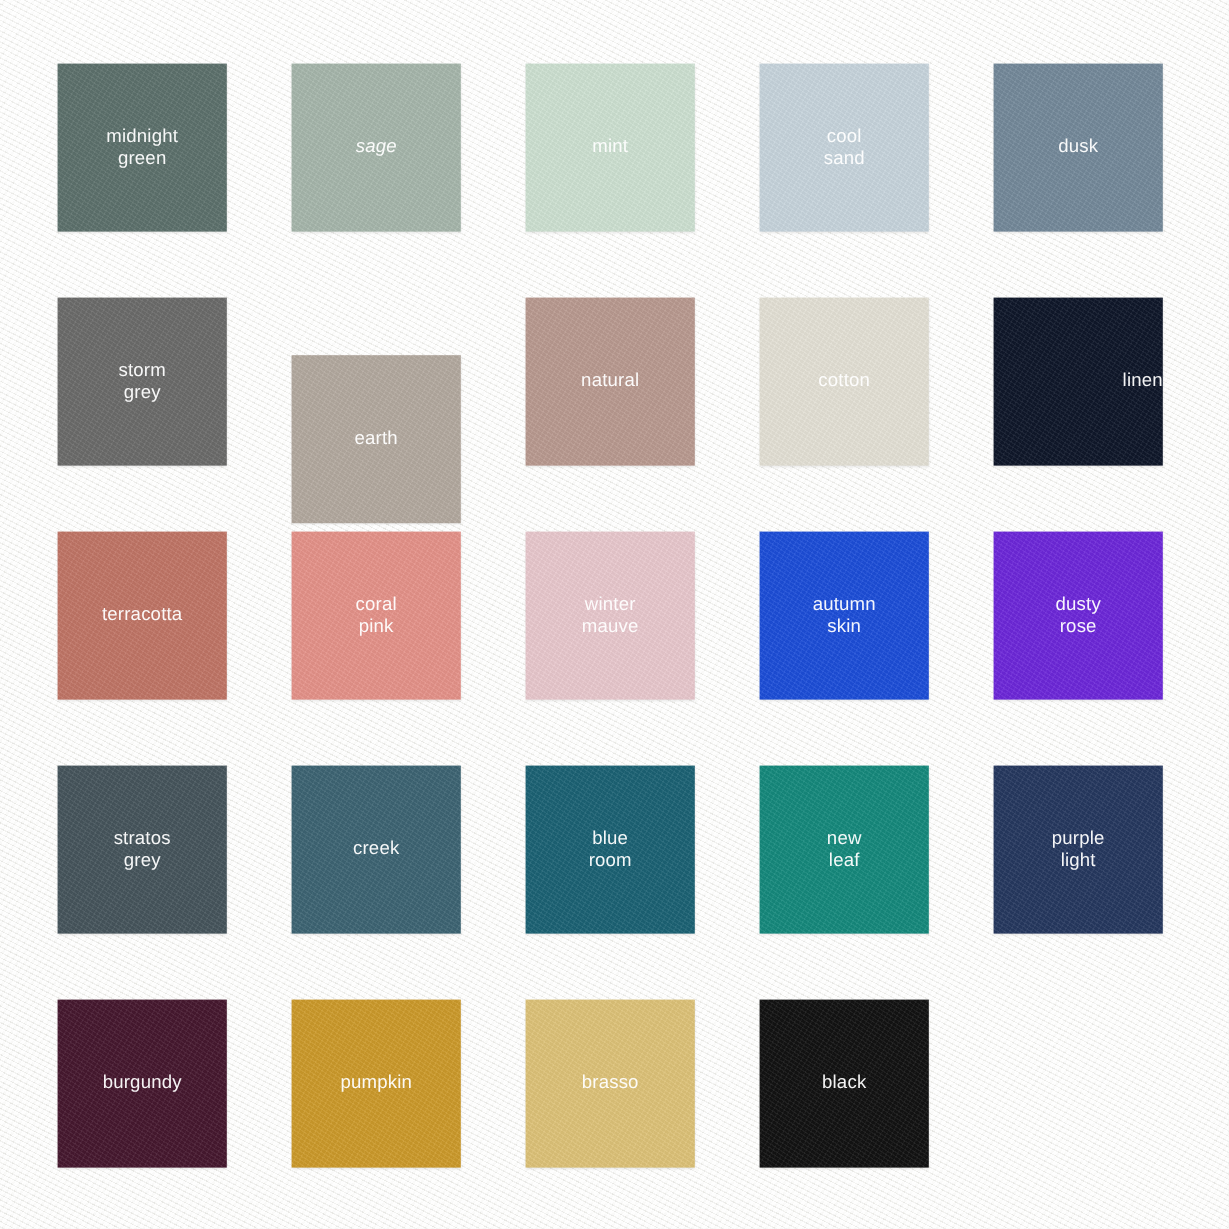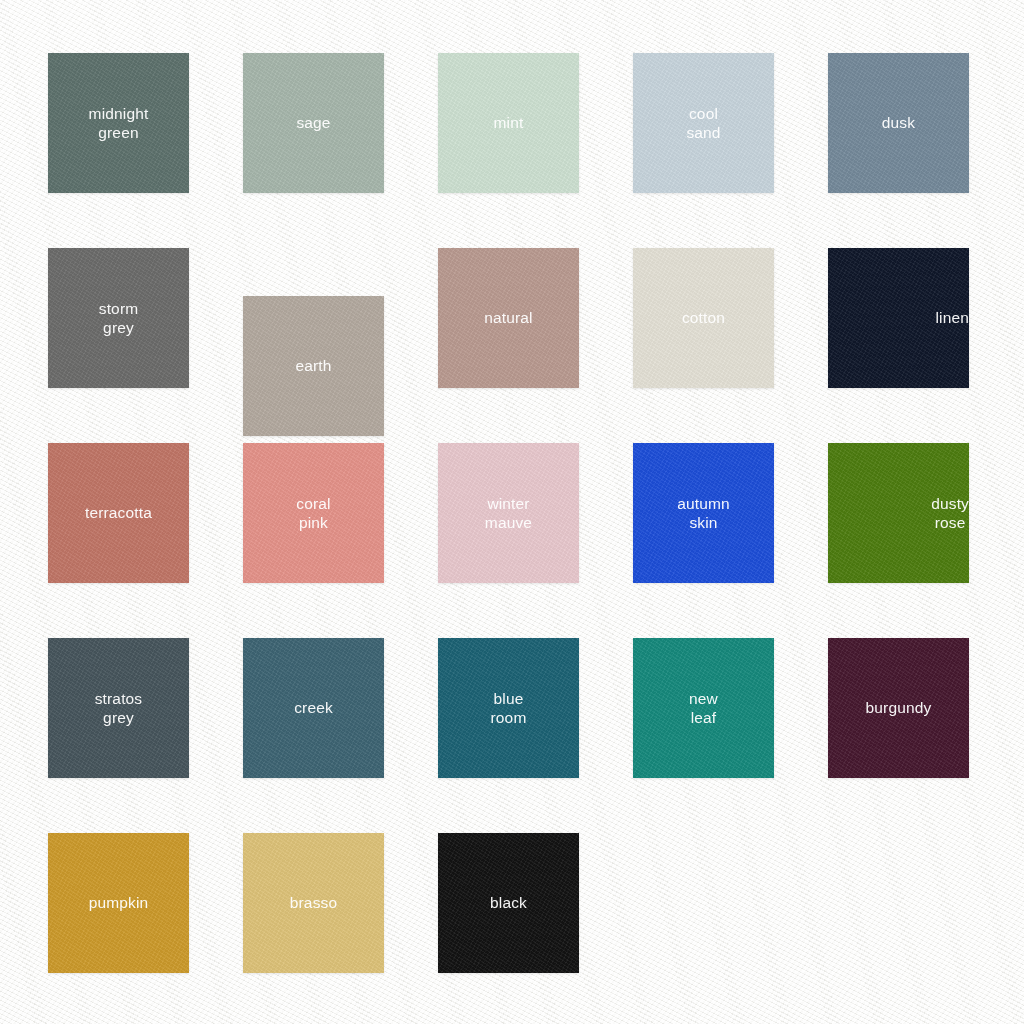--- a/index.html
+++ b/index.html
@@ -83,21 +83,21 @@
 </head>
 <body>
 
 <div id="paper-texture"></div>
 
 <div id="palette-grid">
     <div class="swatch" style="background-color: rgb(93, 113, 108);">
       <span class="swatch-label">midnight
 green</span>
     </div>
-    <div class="swatch" style="background-color: rgb(166, 182, 171);">
+    <div class="swatch" style="background-color: rgb(166, 182, 171); font-style: italic;">
       <span class="swatch-label">sage</span>
     </div>
     <div class="swatch" style="background-color: rgb(205, 224, 209);">
       <span class="swatch-label">mint</span>
     </div>
     <div class="swatch" style="background-color: rgb(199, 212, 220);">
       <span class="swatch-label">cool
 sand</span>
     </div>
     <div class="swatch" style="background-color: rgb(116, 137, 154);">
@@ -127,39 +127,43 @@
 pink</span>
     </div>
     <div class="swatch" style="background-color: rgb(232, 200, 205);">
       <span class="swatch-label">winter
 mauve</span>
     </div>
     <div class="swatch" style="background-color: #1d4ed8;">
       <span class="swatch-label">autumn
 skin</span>
     </div>
-    <div class="swatch" style="background-color: #4d7c0f; justify-content: flex-end;">
+    <div class="swatch" style="background-color: #6d28d9;">
       <span class="swatch-label">dusty
 rose</span>
     </div>
     <div class="swatch" style="background-color: rgb(70, 85, 92);">
       <span class="swatch-label">stratos
 grey</span>
     </div>
     <div class="swatch" style="background-color: rgb(61, 100, 115);">
       <span class="swatch-label">creek</span>
     </div>
     <div class="swatch" style="background-color: rgb(28, 98, 116);">
       <span class="swatch-label">blue
 room</span>
     </div>
     <div class="swatch" style="background-color: rgb(21, 137, 124);">
       <span class="swatch-label">new
 leaf</span>
     </div>
+    <div class="swatch" style="background-color: rgb(38, 56, 95);">
+      <span class="swatch-label">purple
+light</span>
+    </div>
     <div class="swatch" style="background-color: rgb(70, 24, 47);">
       <span class="swatch-label">burgundy</span>
     </div>
     <div class="swatch" style="background-color: rgb(204, 154, 43);">
       <span class="swatch-label">pumpkin</span>
     </div>
     <div class="swatch" style="background-color: rgb(221, 194, 120);">
       <span class="swatch-label">brasso</span>
     </div>
     <div class="swatch" style="background-color: rgb(18, 18, 18);">

